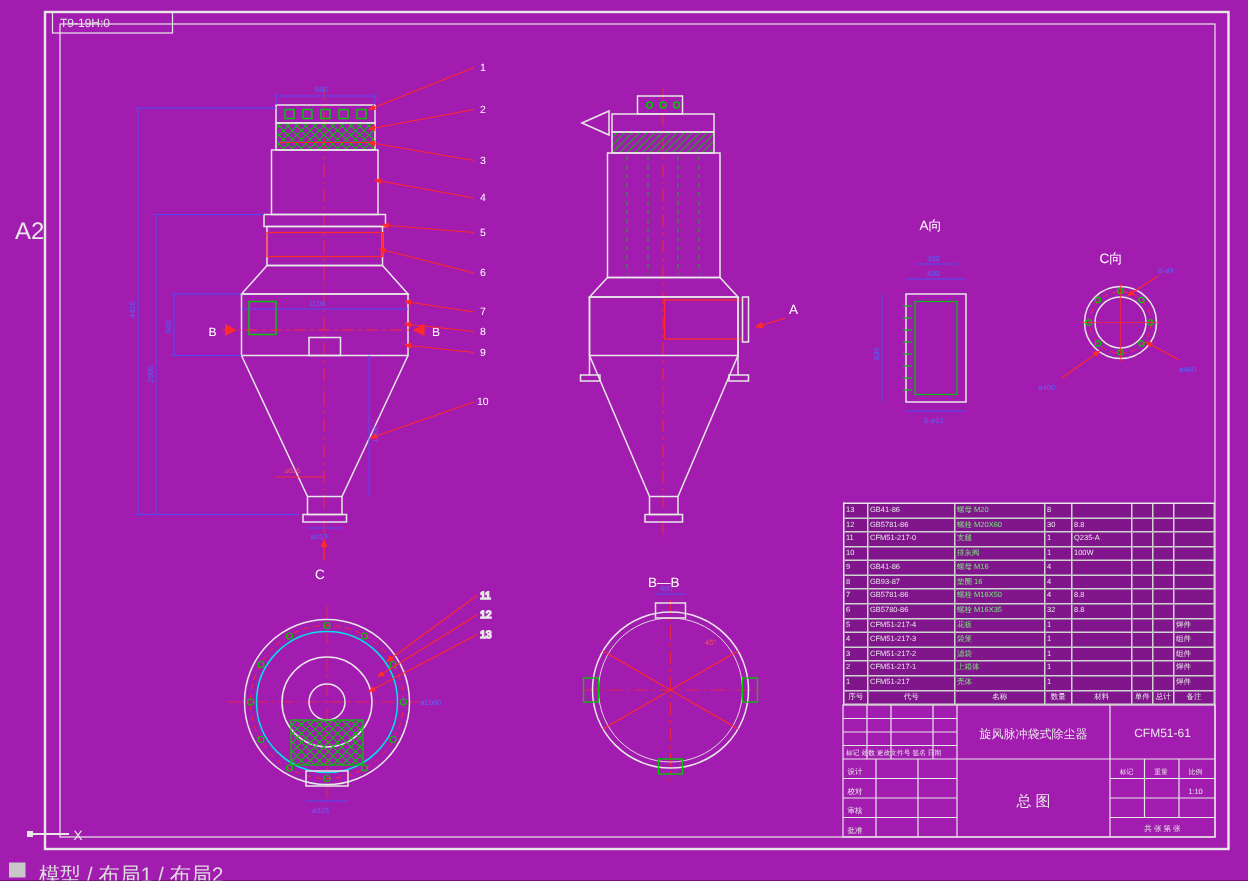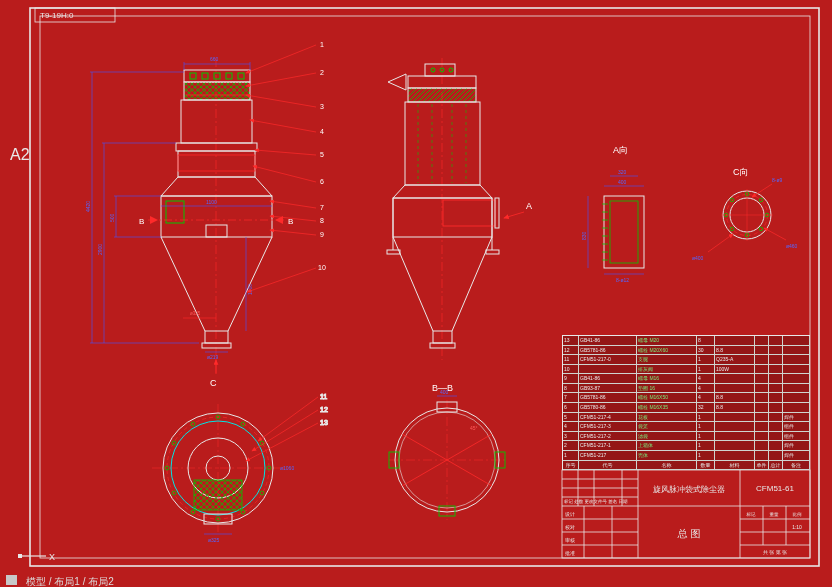--- a/index.html
+++ b/index.html
@@ -1,28 +1,28 @@
 <!DOCTYPE html>
 <html><head>
 <meta charset="utf-8">
 <style>
   body{margin:0;background:#000;}
-  .screen{position:relative;width:832px;height:587px;background:#b91c1c;overflow:hidden;
+  .screen{position:relative;width:832px;height:587px;background:#a21caf;overflow:hidden;
           font-family:"Liberation Sans",sans-serif;}
   #drawing{position:absolute;left:0;top:0;}
   .a2{position:absolute;left:10px;top:146px;color:#e8e8e8;font-size:16px;}
   #parts-table{position:absolute;left:562px;top:335px;width:248px;height:135px;
     display:flex;flex-direction:column;box-sizing:border-box;
     border-left:1px solid #e8e8e8;border-top:1px solid #e8e8e8;background:rgba(0,0,0,.2);}
   .prow{flex:1;display:grid;grid-template-columns:16px 58px 60px 18px 40px 14px 14px 1fr;min-height:0;}
   .pcell{border-right:1px solid #cfd4cf;border-bottom:1px solid #cfd4cf;color:#e8e8e8;
     font-size:5px;line-height:9px;padding-left:1px;overflow:hidden;white-space:nowrap;box-sizing:border-box;}
   .pcell:nth-child(3){color:#79e879;}
   .prow.hdr .pcell{text-align:center;padding-left:0;color:#e8e8e8;}
-  #status{position:absolute;left:0;top:573px;width:832px;height:14px;color:#ddd;font-size:10px;}
+  #status{position:absolute;left:0;top:573px;width:832px;height:14px;color:#ddd;font-size:14px;}
   #status .chip{position:absolute;left:6px;top:2px;width:11px;height:10px;background:#c8c8c8;}
   #status .tabs{position:absolute;left:26px;top:2px;white-space:nowrap;}
 </style>
 </head>
 <body>
 
 <div class="screen">
 
 <svg id="drawing" width="832" height="587" viewBox="0 0 832 587">
   <defs>

